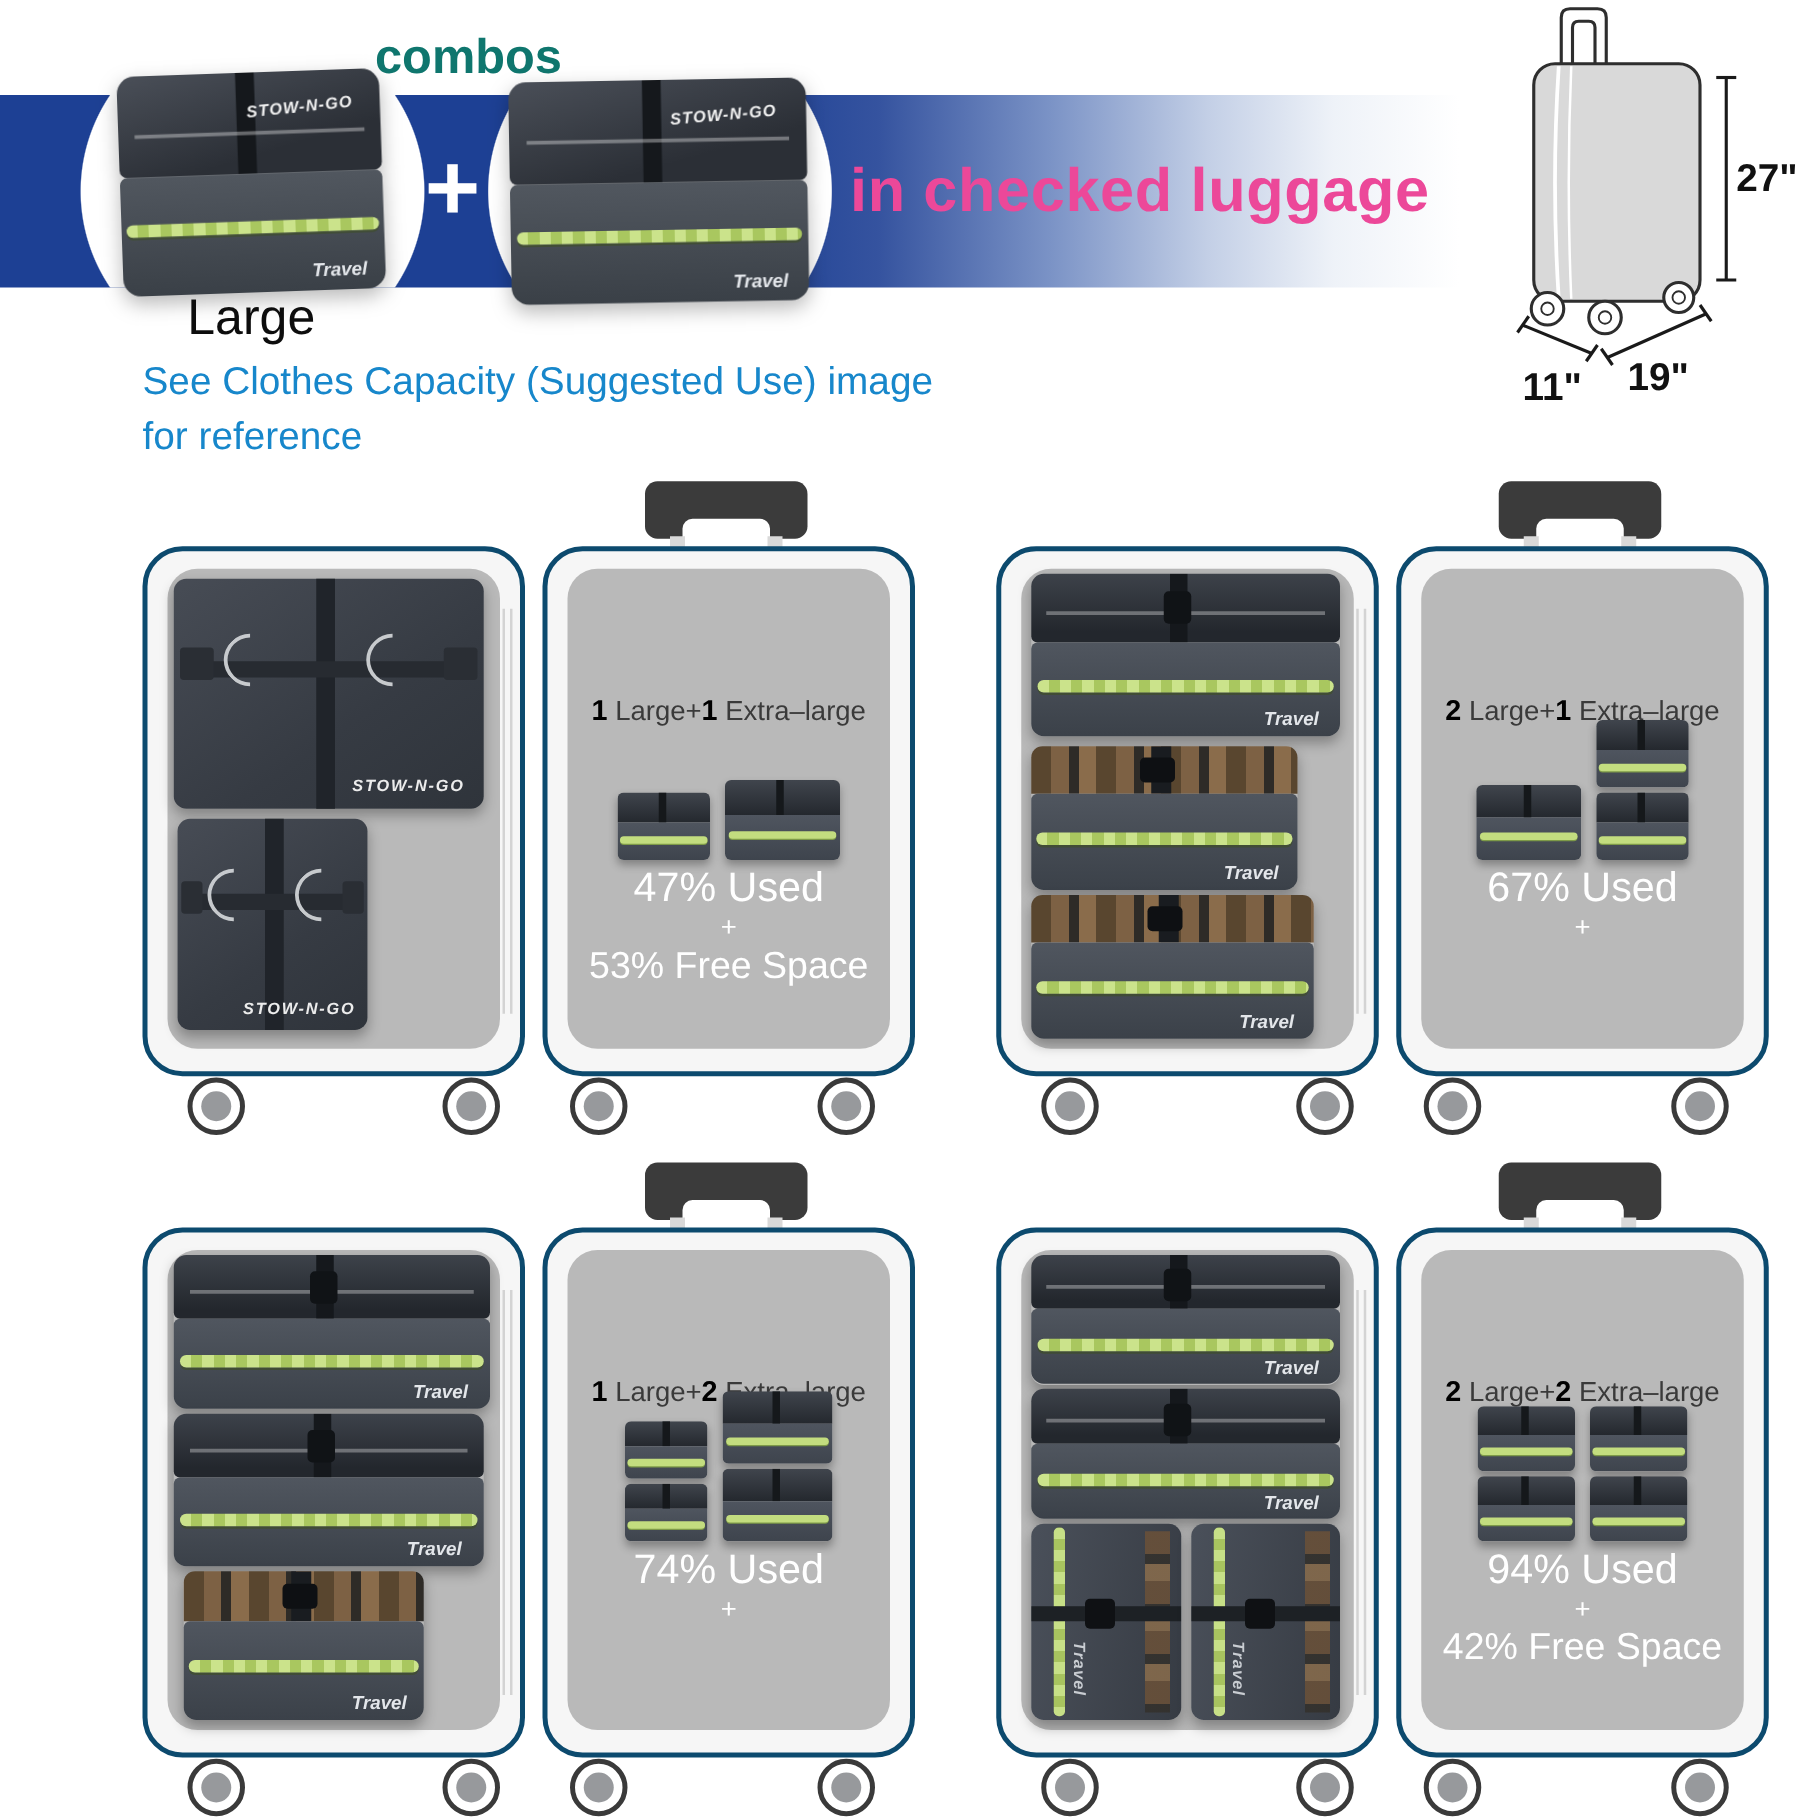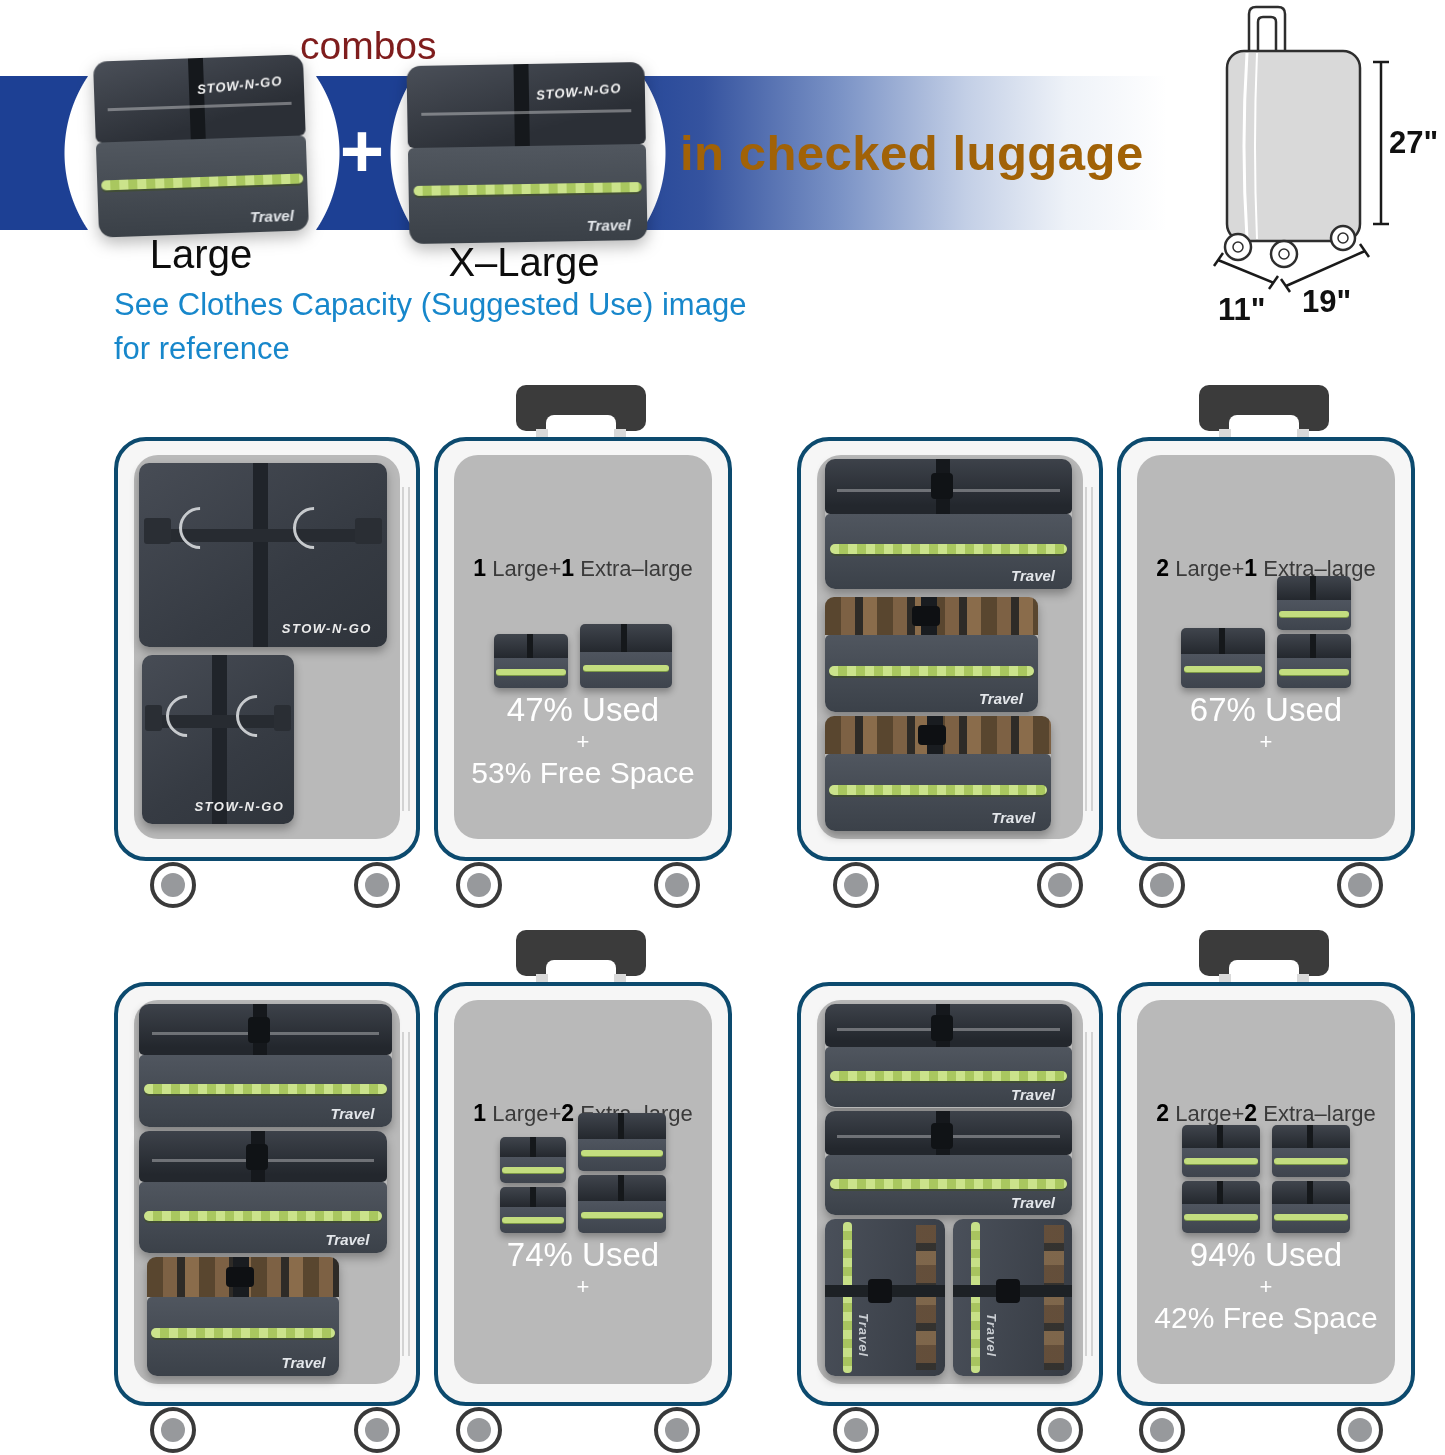--- a/index.html
+++ b/index.html
@@ -3,32 +3,32 @@
 <meta charset="utf-8">
 <style>
   html,body { margin:0; padding:0; background:#fff; }
   .canvas {
     position:relative; width:1445px; height:1455px; background:#fff;
     font-family:"Liberation Sans", sans-serif; overflow:hidden;
   }
   .abs { position:absolute; }
 
   
-  .combos { left:300px; top:24px; font-size:39px; font-weight:400; color:#7f1d1d; }
+  .combos { left:300px; top:24px; font-size:39px; font-weight:700; color:#0f766e; }
   .banner {
     left:0; top:76px; width:1255px; height:154px;
     background:
       radial-gradient(circle at 202px 77px, #ffffff 0 137px, rgba(255,255,255,0) 138px),
       radial-gradient(circle at 528px 77px, #ffffff 0 137px, rgba(255,255,255,0) 138px),
       linear-gradient(90deg,#1d4094 0%,#1d4094 47%,#35539f 56%,#7b93c6 67%,#c3cfe6 77%,#eef2f8 85%,#ffffff 93%);
   }
   .banner-plus { left:326px; top:76px; width:72px; height:150px; line-height:150px;
     text-align:center; font-size:76px; font-weight:700; color:#fff; }
   .banner-title { left:680px; top:76px; height:154px; display:flex; align-items:center;
-    font-size:49px; font-weight:700; color:#a16207; letter-spacing:0.5px; white-space:nowrap; }
+    font-size:49px; font-weight:700; color:#ec4899; letter-spacing:0.5px; white-space:nowrap; }
   .size-label { text-align:center; font-size:40px; color:#0d0d0d; }
   .lbl-large  { left:96px;  top:232px; width:210px; }
   .lbl-xlarge { left:402px; top:240px; width:244px; }
   .note { left:114px; top:283px; font-size:31px; color:#1787cb; line-height:44px; }
 
   
   .bbag { filter:drop-shadow(0 6px 8px rgba(0,0,0,.28)); }
   .bag-large  { left:96px;  top:58px; width:210px; height:176px; transform:rotate(-2deg); }
   .bag-xlarge { left:408px; top:64px; width:238px; height:178px; transform:rotate(-1deg); }
   .bfold { height:46%; background:linear-gradient(165deg,#4a4f58,#2b2f36 70%);
@@ -187,21 +187,20 @@
       <i class="shine"></i>
       <span class="bstow">STOW-N-GO</span>
     </div>
     <div class="bbody">
       <i class="zip"></i>
       <span class="tbrand">Travel</span>
     </div>
   </div>
 
   <div class="abs size-label lbl-large">Large</div>
-  <div class="abs size-label lbl-xlarge">X–Large</div>
 
   <div class="abs note">
     <div>See Clothes Capacity (Suggested Use) image</div>
     <div>for reference</div>
   </div>
 
   <svg class="abs lug" viewBox="0 0 295 330">
     <g stroke="#2e2e2e" fill="none" stroke-width="2.5">
       <path d="M99 52 V14 Q99 7 106 7 H128 Q135 7 135 14 V52"></path>
       <path d="M108 52 V22 Q108 17 113 17 H121 Q126 17 126 22 V52"></path>

